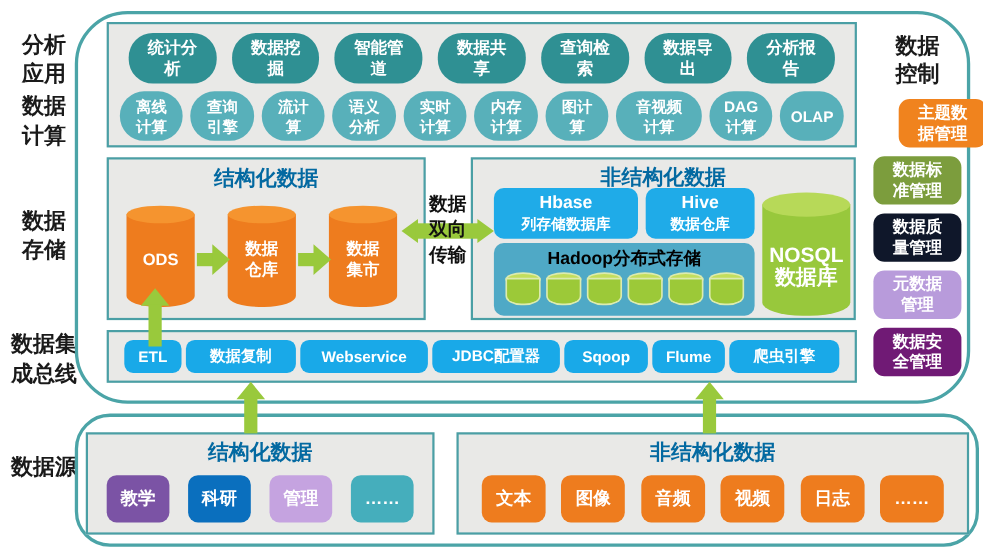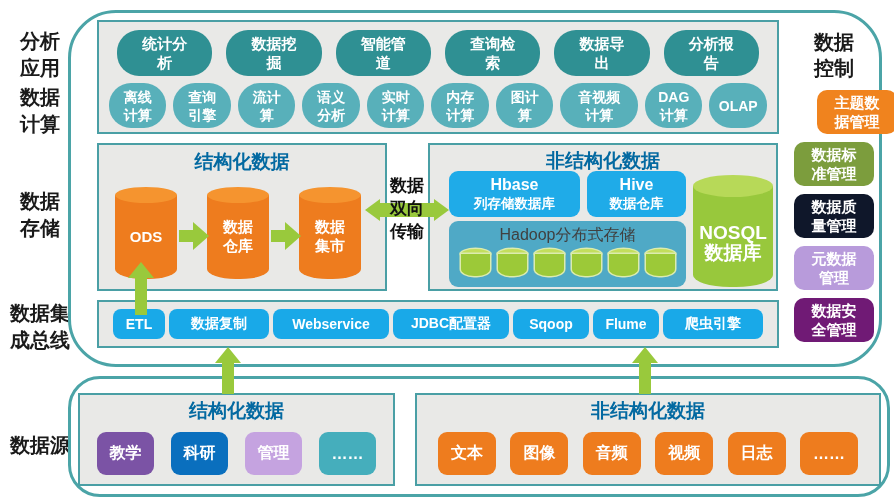--- a/index.html
+++ b/index.html
@@ -65,21 +65,21 @@
       border-top:11px solid transparent; border-bottom:11px solid transparent; border-right:15px solid #99C93C; }
   .dbl-arrow .rt { position:absolute; right:0; top:0; width:0; height:0;
       border-top:11px solid transparent; border-bottom:11px solid transparent; border-left:15px solid #99C93C; }
 
   
   .blue-chip { position:absolute; background:#1FABE8; border-radius:9px; color:#fff; font-weight:bold;
       display:flex; flex-direction:column; align-items:center; justify-content:center; text-align:center; }
   .blue-chip .l1 { font-size:16px; line-height:20px; }
   .blue-chip .l2 { font-size:13.5px; line-height:18px; }
   .hadoop-box { position:absolute; background:#4FA9C6; border-radius:9px; }
-  .hadoop-title { text-align:center; font-size:16px; font-weight:normal; color:#404040; margin-top:4px; }
+  .hadoop-title { text-align:center; font-size:16px; font-weight:bold; color:#000000; margin-top:4px; }
   .hadoop-cyls { display:flex; justify-content:center; gap:8px; margin-top:3px; }
 
   
   .bus-row { display:flex; align-items:center; justify-content:space-between; height:100%; padding:0 14px; }
   .bus-item { height:30px; background:#19A9E8; border-radius:8px; color:#fff; font-weight:bold; font-size:14px;
       display:flex; align-items:center; justify-content:center; }
   .bus-item:nth-child(1){ flex:0 0 52px; }
   .bus-item:nth-child(2){ flex:0 0 100px; }
   .bus-item:nth-child(3){ flex:0 0 116px; }
   .bus-item:nth-child(4){ flex:0 0 116px; }
@@ -111,32 +111,34 @@
 <div class="canvas">
 
   <div class="side-label" style="left:14px; top:28px; width:52px;">分析
 应用</div>
   <div class="side-label" style="left:14px; top:84px; width:52px;">数据
 计算</div>
   <div class="side-label" style="left:14px; top:188px; width:52px;">数据
 存储</div>
   <div class="side-label" style="left:2px; top:300px; width:76px;">数据集
 成总线</div>
-  <div class="side-label" style="left:4px; top:432px; width:72px;">数据源</div>
+  <div class="side-label" style="left:4px; top:412px; width:72px;">数据源</div>
 
   <div class="main-frame">
 
     <div class="section" style="left:26px; top:7px; width:682px; height:114px;">
       <div class="row row1">
         <div class="app-box">统计分
 析</div>
         <div class="app-box">数据挖
 掘</div>
         <div class="app-box">智能管
 道</div>
+        <div class="app-box">数据共
+享</div>
         <div class="app-box">查询检
 索</div>
         <div class="app-box">数据导
 出</div>
         <div class="app-box">分析报
 告</div>
       </div>
       <div class="row row2">
         <div class="compute-box">离线
 计算</div>

